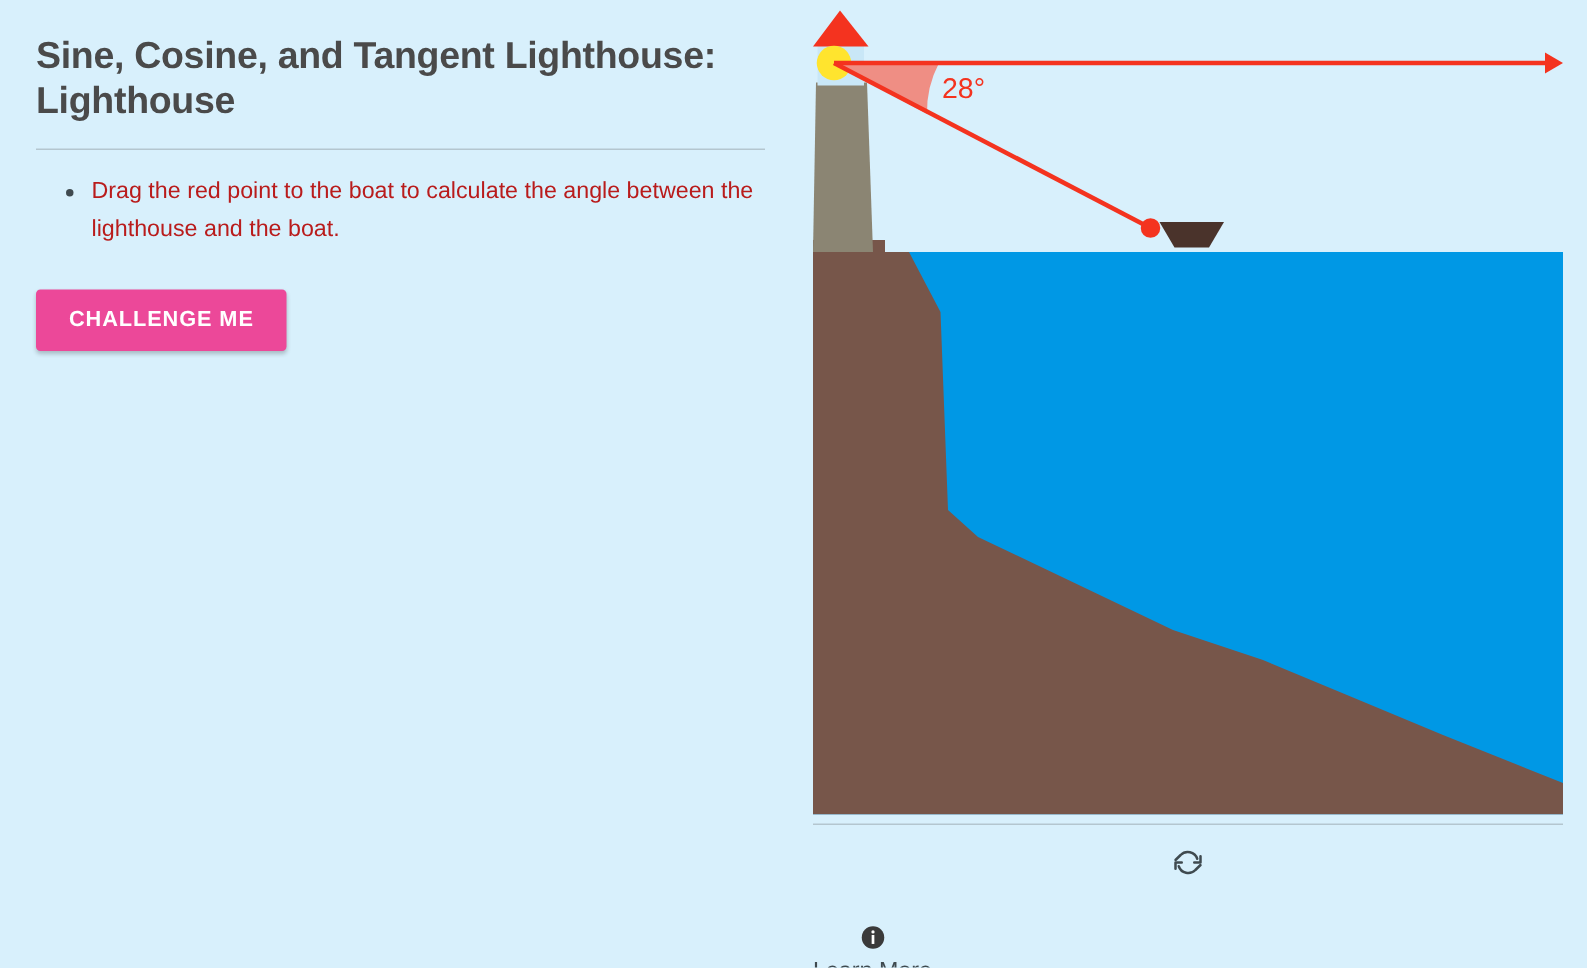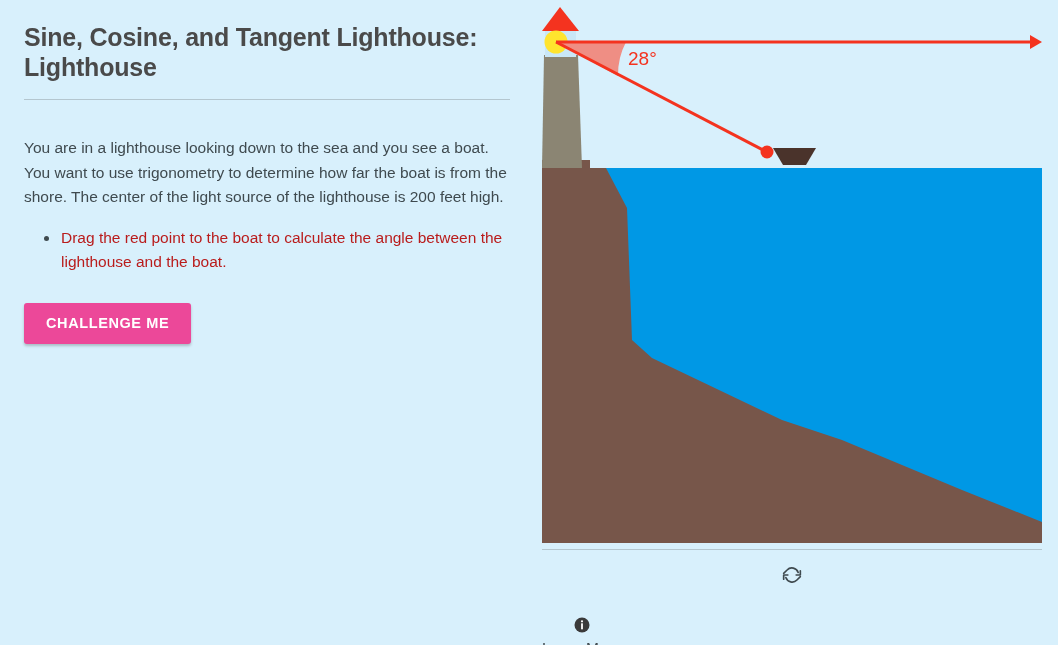--- a/index.html
+++ b/index.html
@@ -150,21 +150,20 @@
   }
 </style>
 </head>
 <body>
 
 <div class="page">
 
   <div class="left-col">
     <h1 class="page-title">Sine, Cosine, and Tangent Lighthouse: Lighthouse</h1>
     <div class="title-divider"></div>
-    <p class="body-text">You are in a lighthouse looking down to the sea and you see a boat. You want to use trigonometry to determine how far the boat is from the shore. The center of the light source of the lighthouse is 200 feet high.</p>
     <ul class="bullet-list">
       <li>Drag the red point to the boat to calculate the angle between the lighthouse and the boat.</li>
     </ul>
     <button class="challenge-btn">CHALLENGE ME</button>
   </div>
 
   <div class="right-col">
 
     <div class="figure-wrap">
       <svg class="figure-svg" width="500" height="543" viewBox="0 0 500 543" xmlns="http://www.w3.org/2000/svg">

